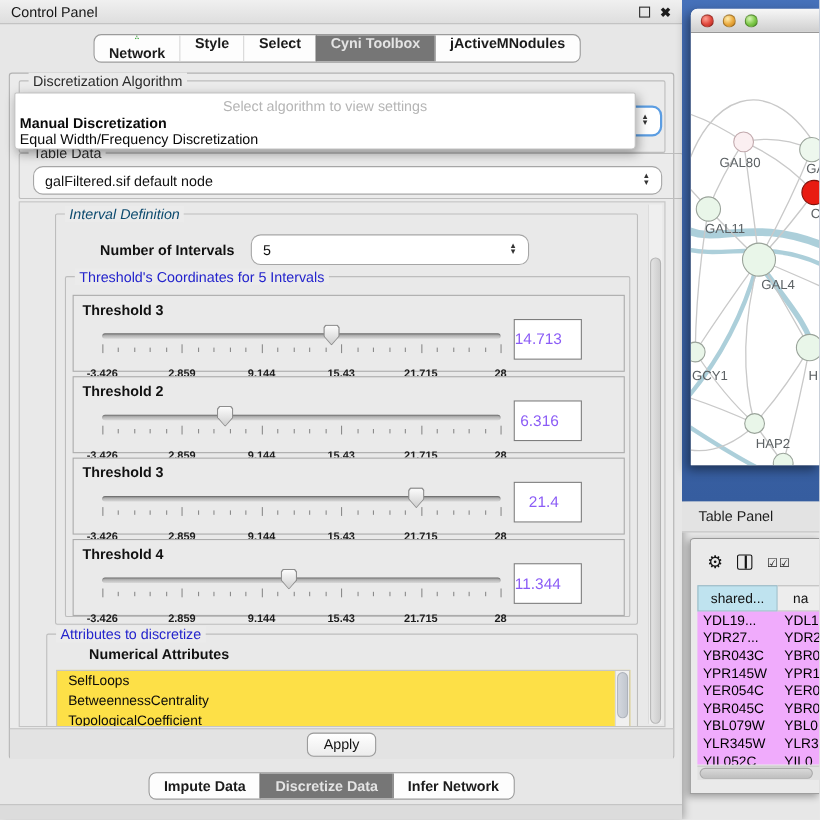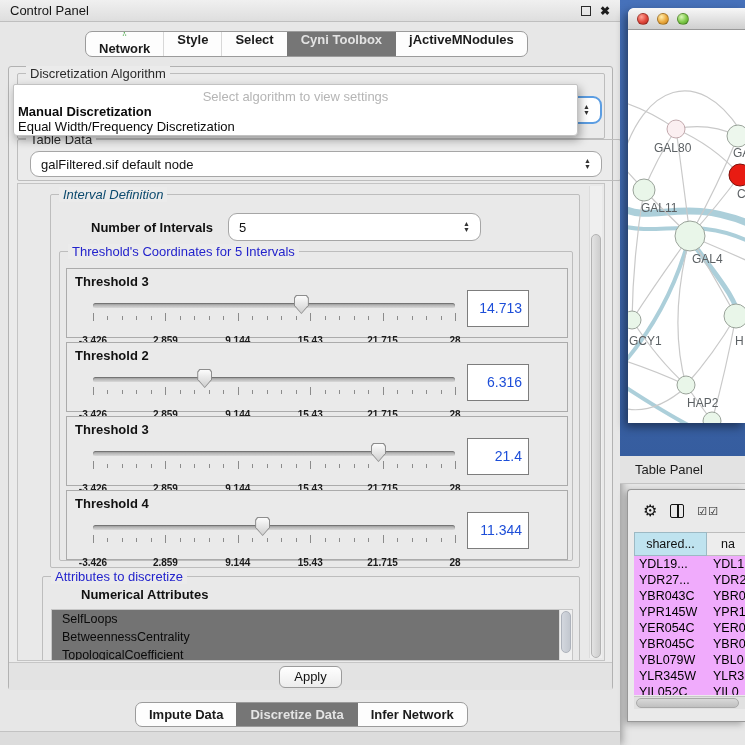--- a/index.html
+++ b/index.html
@@ -51,28 +51,28 @@
   .slider { position:absolute; left:26px; top:24px; width:362px; height:44px; }
   .track { position:absolute; top:10px; left:0; right:0; height:5px; border-radius:3px; background:linear-gradient(#9a9a9a,#d9d9d9); box-shadow:inset 0 1px 1px rgba(0,0,0,.3); }
   .thumb { position:absolute; top:2px; width:15px; height:19px; margin-left:-8px; clip-path:polygon(14% 0,86% 0,100% 14%,100% 55%,50% 100%,0 55%,0 14%); background:#8d8d8d; z-index:5; }
   .thumb-in { position:absolute; inset:1px; clip-path:polygon(14% 0,86% 0,100% 14%,100% 55%,50% 100%,0 55%,0 14%); background:linear-gradient(#fcfcfc,#cfcfcf); }
   .ticks { position:absolute; top:19px; left:0; right:0; height:9px; }
   .ticks span { position:absolute; width:1px; background:#8b8b8b; }
   .ticks span.minor { height:4px; top:4px; }
   .ticks span.major { height:8px; top:1px; }
   .tick-labels { position:absolute; top:30px; left:0; right:0; height:12px;margin-top:12px; }
   .tick-labels span { position:absolute; transform:translateX(-50%); font-size:10px; font-weight:700; color:#1c1c1c; white-space:nowrap; }
-  .th-value { position:absolute; left:400px; top:21px; width:62px; height:37px; background:#fff; border:1px solid #7d7d7d; font-size:14px; color:#1d4ed8; text-align:right; line-height:35px; padding-right:6px; }
+  .th-value { position:absolute; left:400px; top:21px; width:62px; height:37px; background:#fff; border:1px solid #7d7d7d; font-size:14px; color:#8b5cf6; text-align:right; line-height:35px; padding-right:20px; }
 
   
   .bold-label { font-weight:700; font-size:13px; color:#111; position:absolute; }
 
   
   .attr-subtitle { position:absolute; font-weight:700; font-size:13px; color:#111;margin-left:32px; }
-  .attr-list { position:absolute; background:#737373; border:1px solid #c6c6c6; overflow:hidden; }
+  .attr-list { position:absolute; background:#fde047; border:1px solid #c6c6c6; overflow:hidden; }
   .attr-item { font-size:12.5px; color:#0a0a0a; line-height:18px; padding-left:10px; }
   .attr-vscroll { position:absolute; right:0; top:0; bottom:0; width:13px; background:#f0f0f0; border-left:1px solid #dadada; }
   .attr-vscroll .thumbbar { position:absolute; left:1px; right:1px; top:1px; height:42px; background:linear-gradient(90deg,#d3d7de,#c2c7cf); border:1px solid #adb2bb; border-radius:6px; }
 
   
   .apply-row { position:absolute; left:0; right:0; top:595px; height:28px; background:#e3e3e3; border-top:1px solid #c6c6c6; display:flex; justify-content:center; align-items:center; }
   .btn { background:linear-gradient(#ffffff,#ececec); border:1px solid #9b9b9b; border-radius:6px; font-size:13px; color:#111; padding:2px 14px; height:22px; line-height:16px; }
 
   
   .bottom-tabs { position:absolute; left:135px; top:702px; height:25px; display:flex; background:#fdfdfd; border:1px solid #9b9b9b; border-radius:7px; overflow:hidden; z-index:10; }

